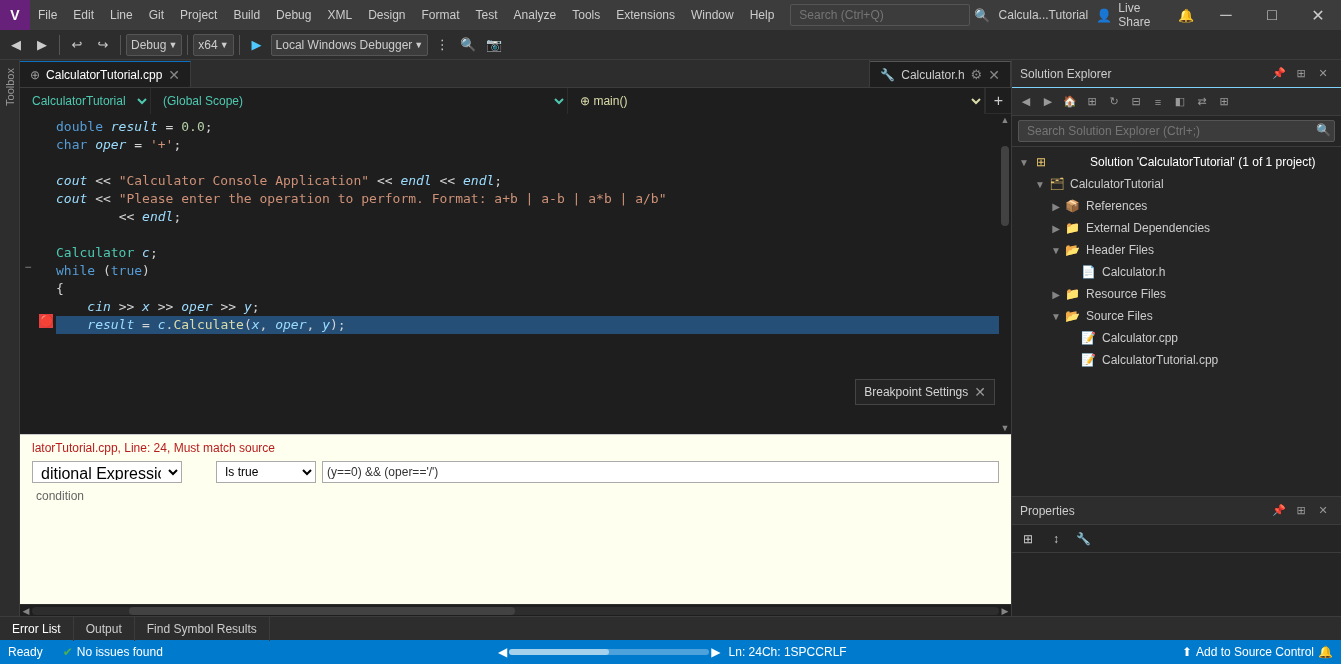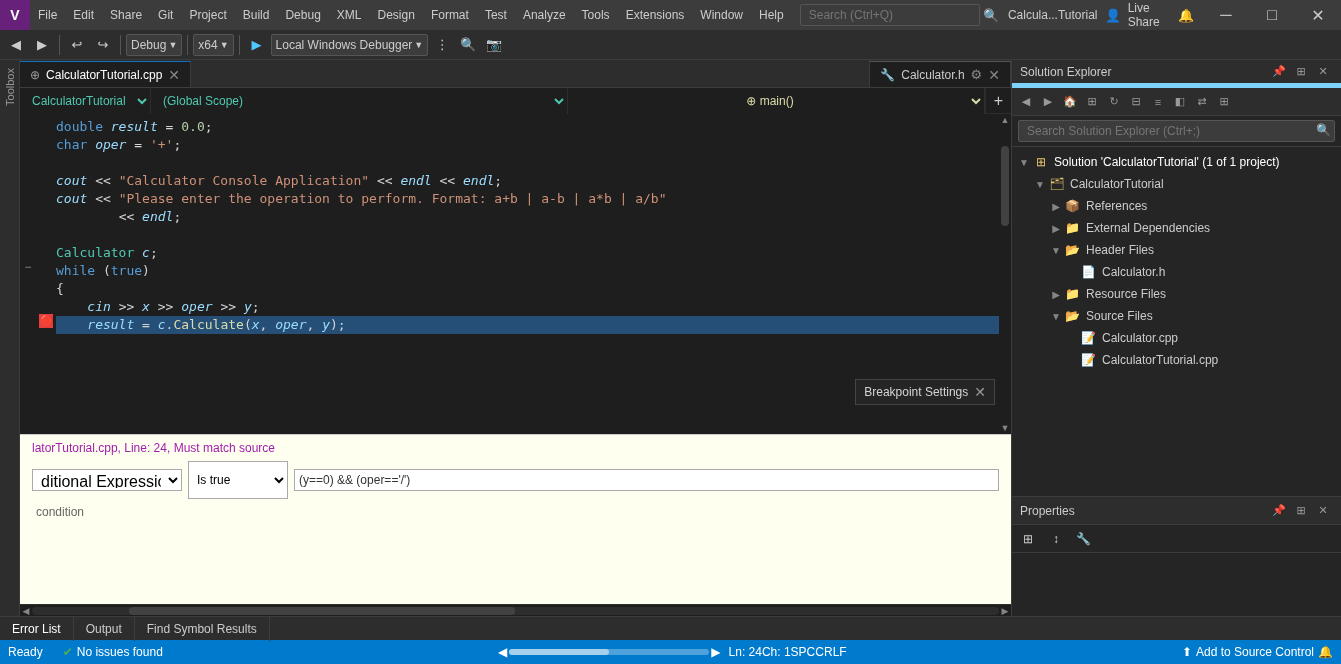--- a/index.html
+++ b/index.html
@@ -35,21 +35,21 @@
     
     #editor-tabs { height: 28px; background: #2d2d2d; display: flex; align-items: flex-end; border-bottom: 1px solid #3c3c3c; }
     .editor-tab { height: 26px; display: flex; align-items: center; padding: 0 10px; font-size: 12px; cursor: pointer; border-right: 1px solid #3c3c3c; background: #2d2d2d; color: #999; gap: 6px; }
     .editor-tab.active { background: #1e1e1e; color: #fff; border-top: 1px solid #0e70c0; }
     .tab-close { font-size: 14px; color: #888; cursor: pointer; }
 
     
     #nav-bar { height: 26px; background: #1e1e1e; display: flex; align-items: center; border-bottom: 1px solid #2d2d2d; }
     .nav-select { background: #1e1e1e; border: none; border-right: 1px solid #2d2d2d; color: #4ec9b0; font-size: 12px; padding: 2px 8px; height: 26px; cursor: pointer; flex: 0 0 auto; }
     .nav-select.scope { color: #4ec9b0; flex: 1; }
-    .nav-select.member { color: #dcdcaa; flex: 1; text-align: center; }
+    .nav-select.member { color: #dcdcaa; flex: 1; }
     #add-btn { width: 26px; height: 26px; display: flex; align-items: center; justify-content: center; border-left: 1px solid #2d2d2d; cursor: pointer; color: #ccc; font-size: 16px; }
 
     
     #code-editor { flex: 1; overflow: hidden; position: relative; display: flex; }
     #line-numbers { width: 40px; background: #1e1e1e; color: #858585; font-size: 13px; font-family: 'Consolas', monospace; padding: 4px 0; text-align: right; padding-right: 8px; line-height: 18px; flex-shrink: 0; }
     #code-fold-gutter { width: 16px; background: #1e1e1e; flex-shrink: 0; }
     #code-content { flex: 1; overflow: hidden; font-size: 13px; font-family: 'Consolas', monospace; line-height: 18px; padding: 4px 0; position: relative; }
 
     .code-line { display: flex; align-items: center; min-height: 18px; position: relative; padding-right: 8px; }
     .code-line.highlighted { background: #264f78; }
@@ -77,35 +77,35 @@
     
     #h-scrollbar { height: 12px; background: #1e1e1e; border-top: 1px solid #2d2d2d; display: flex; align-items: center; }
     #h-scroll-left { width: 12px; height: 12px; display: flex; align-items: center; justify-content: center; color: #858585; font-size: 9px; cursor: pointer; }
     #h-scroll-track { flex: 1; height: 8px; background: #2d2d2d; border-radius: 4px; position: relative; }
     #h-scroll-thumb { width: 40%; height: 8px; background: #424242; border-radius: 4px; margin-left: 10%; }
     #h-scroll-right { width: 12px; height: 12px; display: flex; align-items: center; justify-content: center; color: #858585; font-size: 9px; cursor: pointer; }
 
     
     #right-panel { width: 330px; background: #252526; display: flex; flex-direction: column; border-left: 1px solid #3c3c3c; }
     #solution-explorer { flex: 1; display: flex; flex-direction: column; }
-    #se-header { height: 28px; background: #2d2d2d; display: flex; align-items: center; padding: 0 8px; border-bottom: 5px solid #7dd3fc; }
+    #se-header { height: 28px; background: #2d2d2d; display: flex; align-items: center; padding: 0 8px; border-bottom: 1px solid #7dd3fc; }
     #se-title { flex: 1; font-size: 12px; color: #ccc; }
     #se-controls { display: flex; gap: 2px; }
     .se-ctrl-btn { width: 20px; height: 20px; display: flex; align-items: center; justify-content: center; cursor: pointer; color: #999; font-size: 11px; }
     #se-toolbar { height: 28px; background: #2d2d2d; display: flex; align-items: center; padding: 0 4px; gap: 2px; border-bottom: 1px solid #3c3c3c; }
     #se-search { background: #3c3c3c; border: 1px solid #555; color: #ccc; padding: 2px 24px 2px 8px; height: 22px; font-size: 12px; width: 100%; border-radius: 2px; }
     #se-search-container { flex: 1; position: relative; border-radius: 10px; }
     .se-search-icon { position: absolute; right: 4px; top: 3px; color: #999; font-size: 12px; }
     #se-tree { flex: 1; overflow: auto; padding: 4px 0; font-size: 12px; }
     .tree-item { display: flex; align-items: center; padding: 2px 4px; cursor: pointer; }
     .tree-indent { display: inline-block; width: 16px; }
     .tree-arrow { width: 16px; display: inline-flex; align-items: center; justify-content: center; color: #858585; font-size: 10px; }
     .tree-icon { width: 18px; height: 18px; display: inline-flex; align-items: center; justify-content: center; margin-right: 4px; font-size: 12px; }
     .tree-label { color: #ccc; }
-    .tree-label.solution { color: #fff; font-weight: normal; }
+    .tree-label.solution { color: #fff; font-weight: normal; margin-left: 36px; }
 
     
     #properties-panel { height: 120px; background: #252526; border-top: 1px solid #3c3c3c; }
     #prop-header { height: 28px; background: #2d2d2d; display: flex; align-items: center; padding: 0 8px; border-bottom: 1px solid #3c3c3c; }
     #prop-title { flex: 1; font-size: 12px; color: #ccc; }
     #prop-toolbar { height: 28px; display: flex; align-items: center; padding: 0 4px; gap: 4px; border-bottom: 1px solid #3c3c3c; }
     .prop-btn { width: 24px; height: 22px; display: flex; align-items: center; justify-content: center; cursor: pointer; color: #ccc; font-size: 12px; border-radius: 2px; }
 
     
     #status-bar { height: 24px; background: #007acc; display: flex; align-items: center; padding: 0 8px; font-size: 12px; color: white; }
@@ -128,21 +128,21 @@
     .tab-settings-btn { font-size: 13px; cursor: pointer; color: #888; }
   </style>
 </head>
 <body>
 
 <div id="title-bar">
   <div id="vs-logo">V</div>
   <div id="menu-bar">
     <span class="menu-item">File</span>
     <span class="menu-item">Edit</span>
-    <span class="menu-item">Share</span>
+    <span class="menu-item">Line</span>
     <span class="menu-item">Git</span>
     <span class="menu-item">Project</span>
     <span class="menu-item">Build</span>
     <span class="menu-item">Debug</span>
     <span class="menu-item">XML</span>
     <span class="menu-item">Design</span>
     <span class="menu-item">Format</span>
     <span class="menu-item">Test</span>
     <span class="menu-item">Analyze</span>
     <span class="menu-item">Tools</span>
@@ -295,26 +295,26 @@
           <div class="vscroll-btn">▼</div>
         </div>
       </div>
 
       <div id="bp-settings-popup">
         <span>Breakpoint Settings</span>
         <span id="bp-close">✕</span>
       </div>
 
       <div id="bp-panel" style="background:#fffff0;border-top:1px solid #ccc;padding:6px 12px;min-height:170px;">
-        <div id="bp-header" style="color:#a21caf;font-size:12px;margin-bottom:6px;">latorTutorial.cpp, Line: 24, Must match source</div>
+        <div id="bp-header" style="color:#b91c1c;font-size:12px;margin-bottom:6px;">latorTutorial.cpp, Line: 24, Must match source</div>
         <div id="bp-form" style="display:flex;align-items:center;gap:6px;margin-bottom:6px;">
           <select class="bp-select" style="background:white;border:1px solid #aaa;padding:2px 4px;font-size:16px;height:22px;width:150px;">
             <option>ditional Expression</option>
           </select>
-          <select class="bp-select" style="background:white;border:1px solid #aaa;padding:2px 4px;font-size:12px;height:38px;width:100px;">
+          <select class="bp-select" style="background:white;border:1px solid #aaa;padding:2px 4px;font-size:12px;height:22px;width:100px;margin-left:28px;">
             <option>Is true</option>
           </select>
           <input class="bp-input" style="background: white; border: 1px solid rgb(170, 170, 170); padding: 2px 4px; font-size: 12px; height: 22px; flex: 1 1 0%; color: rgb(51, 51, 51);" type="text" value="(y==0) &amp;&amp; (oper=='/')">
         </div>
         <div id="bp-desc" style="color:#666;font-size:12px;margin-left:4px;">condition</div>
       </div>
 
       <div id="h-scrollbar" style="height:12px;background:#1e1e1e;border-top:1px solid #2d2d2d;display:flex;align-items:center;">
         <div id="h-scroll-left" style="width:12px;height:12px;display:flex;align-items:center;justify-content:center;color:#858585;font-size:9px;cursor:pointer;">◀</div>
         <div id="h-scroll-track" style="flex:1;height:8px;background:#2d2d2d;border-radius:4px;position:relative;">

